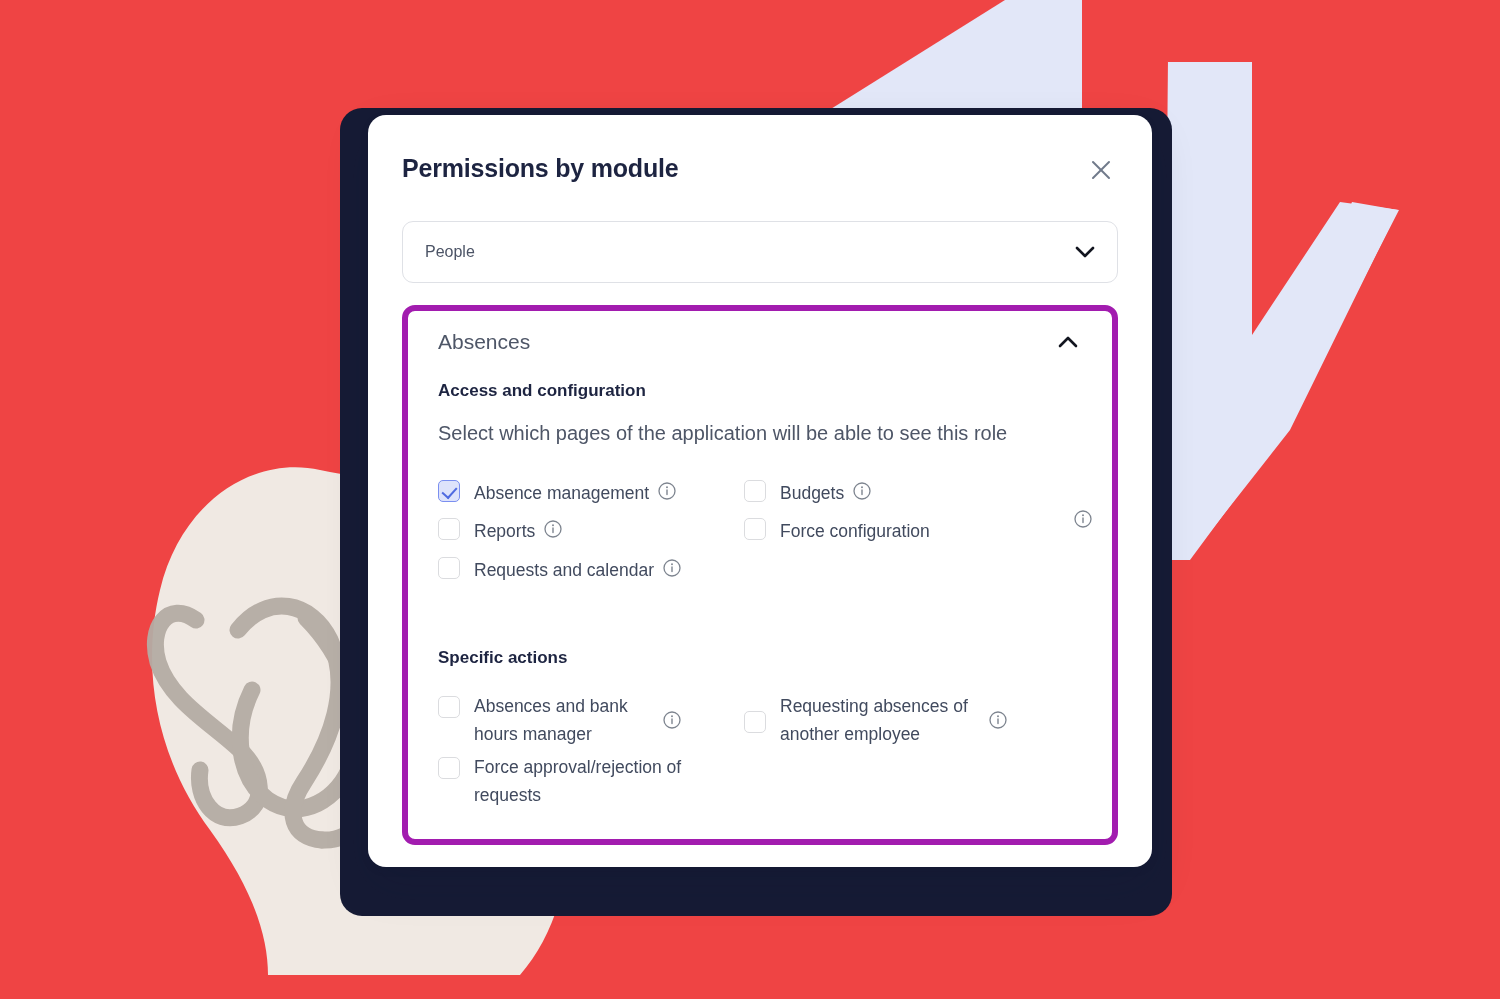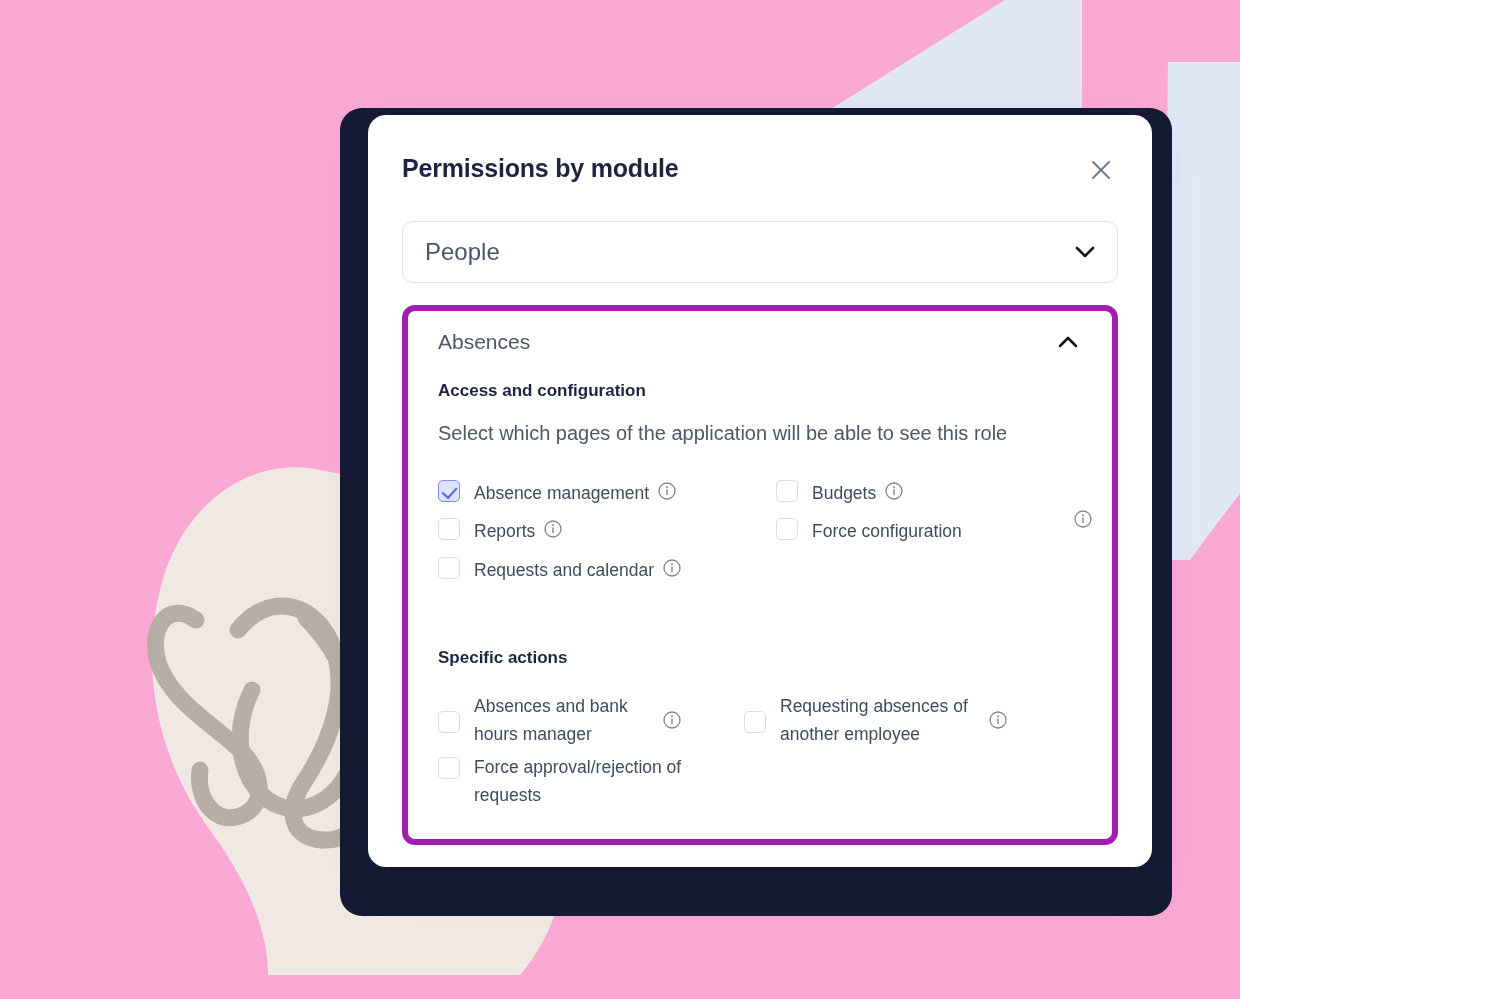--- a/index.html
+++ b/index.html
@@ -7,23 +7,23 @@
   html, body {
     width: 1500px;
     height: 999px;
     overflow: hidden;
     background: #ffffff;
     font-family: "Liberation Sans", sans-serif;
   }
 
   #stage {
     position: relative;
-    width: 1240px;
+    width: 1500px;
     height: 999px;
-    background: #f9a8d4;
+    background: #ef4444;
     overflow: hidden;
   }
 
   
   .bg-layer {
     position: absolute;
     inset: 0;
     pointer-events: none;
   }
 
@@ -87,21 +87,21 @@
     height: 62px;
     border: 1px solid #dfe1e6;
     border-radius: 11px;
     display: flex;
     align-items: center;
     padding: 0 22px;
     background: #fff;
     cursor: pointer;
   }
   .module-select-value {
-    font-size: 24px;
+    font-size: 16px;
     color: #4c5466;
   }
   .select-chevron {
     position: absolute;
     right: 20px;
     top: 50%;
     transform: translateY(-50%);
     display: flex;
   }
 
@@ -146,21 +146,20 @@
     margin-top: 21px;
   }
 
   
   .cb-grid {
     margin-top: 24px;
     position: relative;
   }
   .cb-row {
     display: flex;
-    gap: 32px;
   }
   .cb-col {
     display: flex;
     align-items: flex-start;
     padding-top: 10px;
   }
   .cb-col.left  { width: 306px; flex: 0 0 306px; }
   .cb-col.right { flex: 1 1 auto; }
 
   .checkbox {
@@ -359,21 +358,21 @@
         </div>
       </div>
 
       <div class="group-gap"></div>
 
       <div class="section-heading">Specific actions</div>
 
       <div class="sub-grid">
 
         <div class="sub-row">
-          <div class="sub-col left" style="align-items:center;">
+          <div class="sub-col left" style="align-items:flex-start;">
             <span class="checkbox" style="margin-top:4px;"></span>
             <span class="cb-label" style="max-width:180px;">Absences and bank hours manager</span>
             <span class="info-icon mid" style="align-self:center; top:0;">
               <svg width="18" height="18" viewBox="0 0 18 18">
                 <circle cx="9" cy="9" r="8" fill="none" stroke="#7d848f" stroke-width="1.3"></circle>
                 <circle cx="9" cy="5.2" r="0.95" fill="#7d848f"></circle>
                 <rect x="8.3" y="7.3" width="1.4" height="6" rx="0.7" fill="#7d848f"></rect>
               </svg>
             </span>
           </div>

